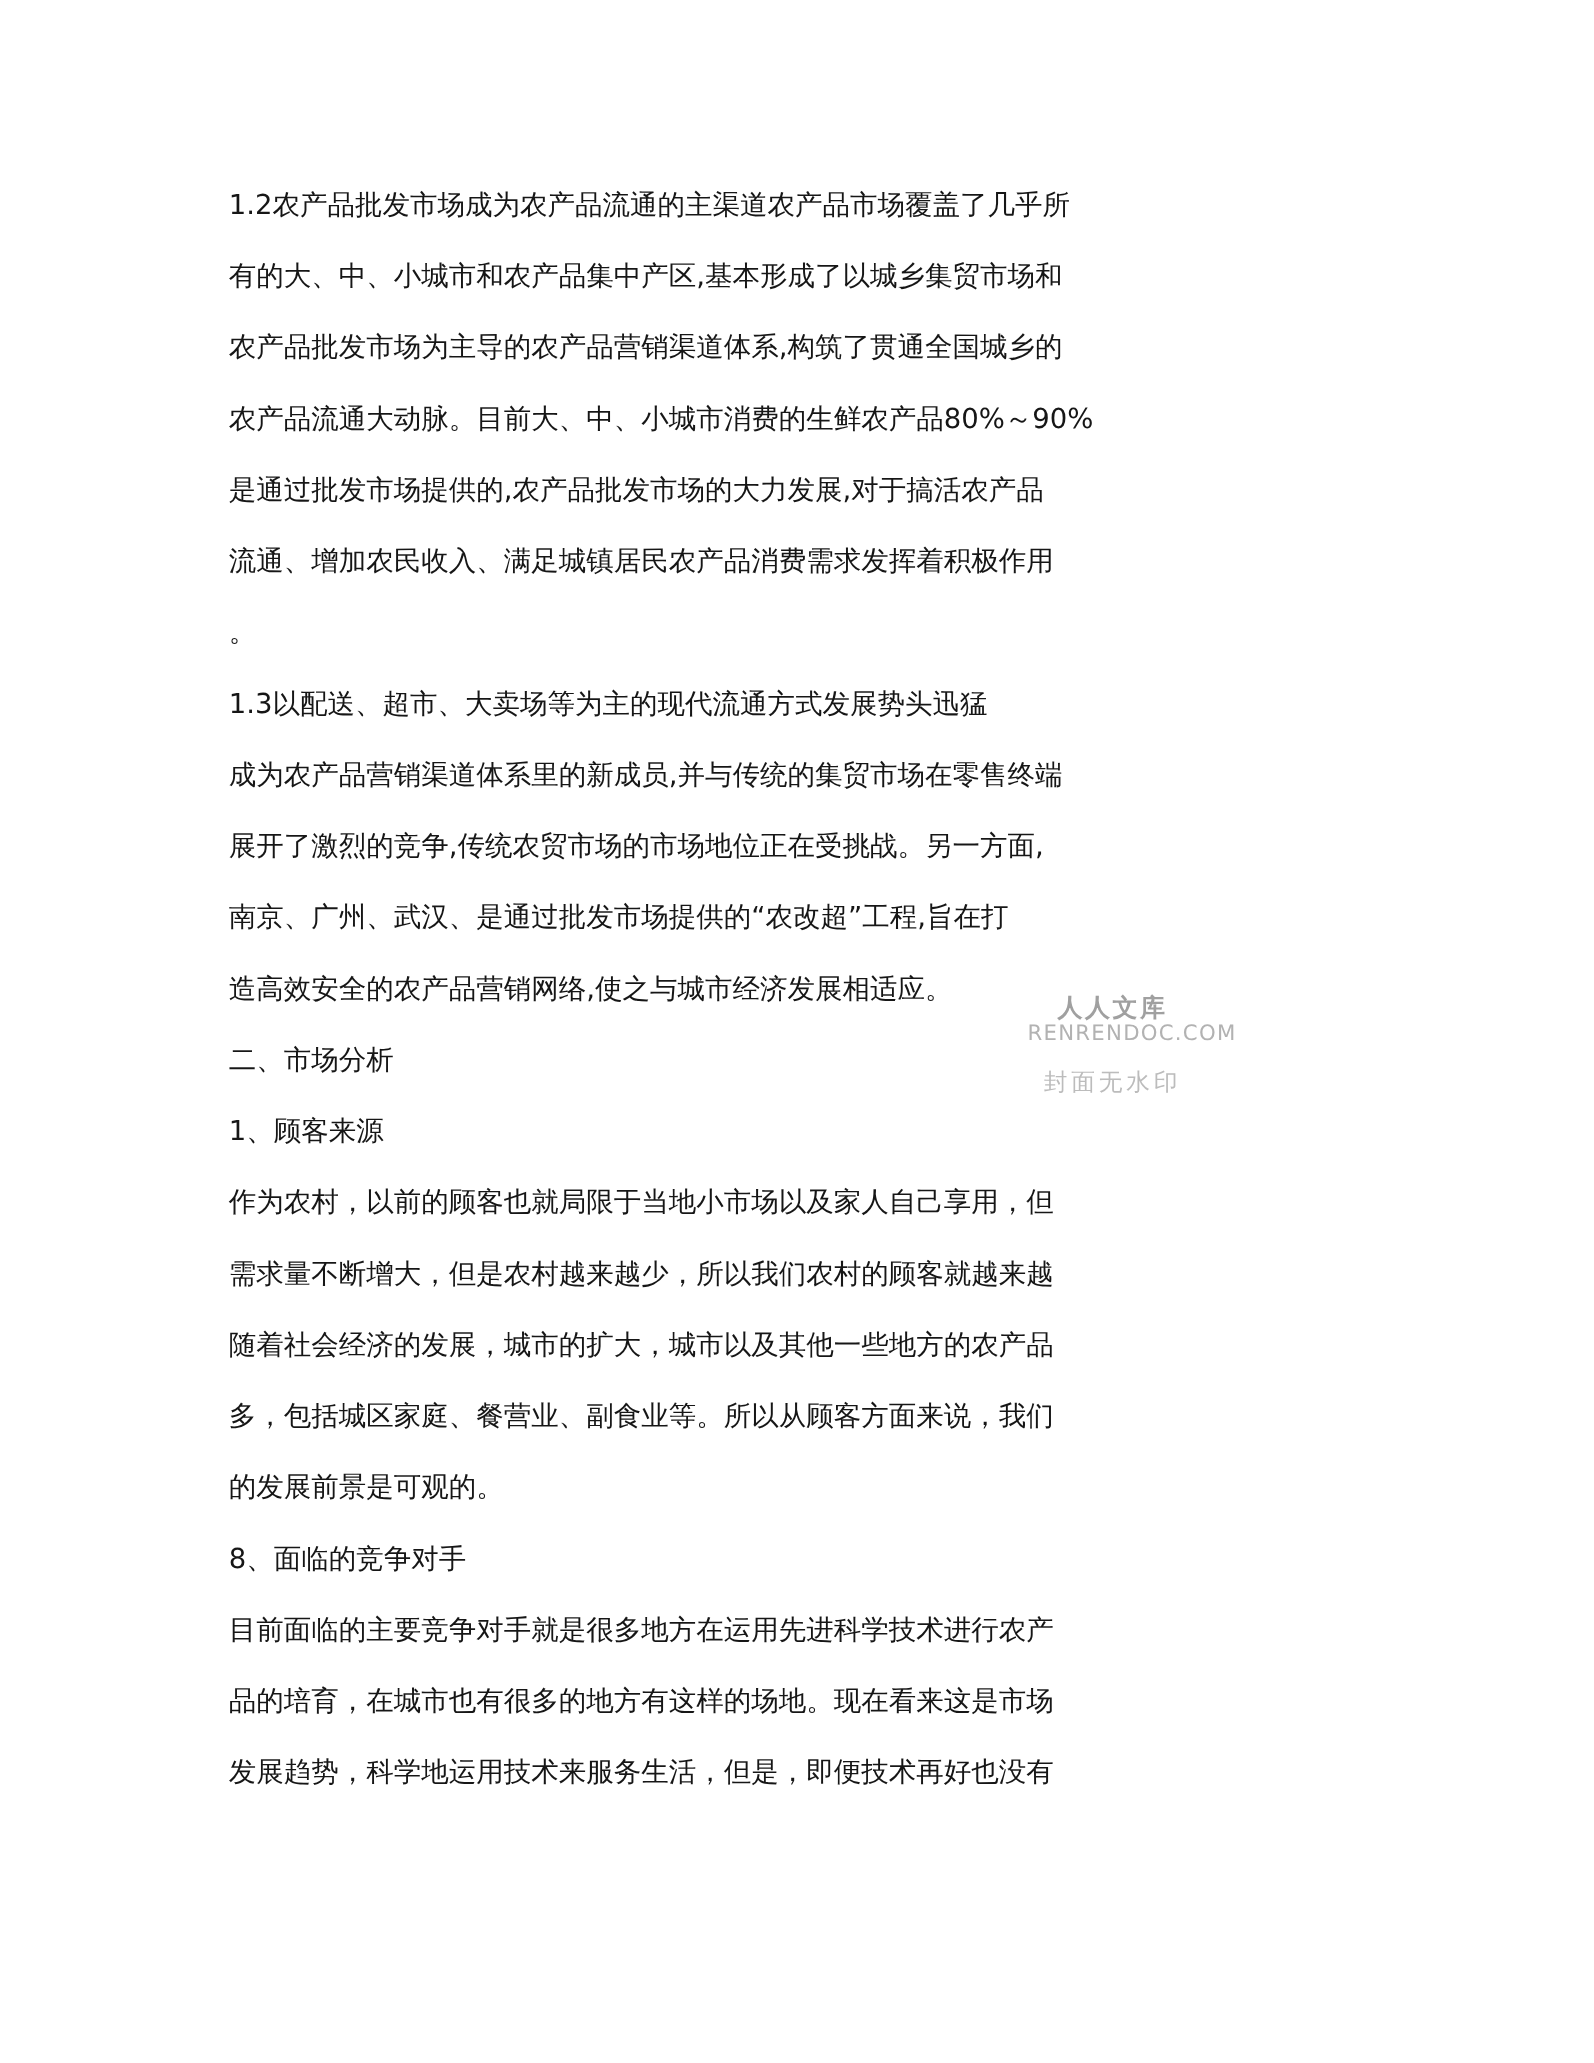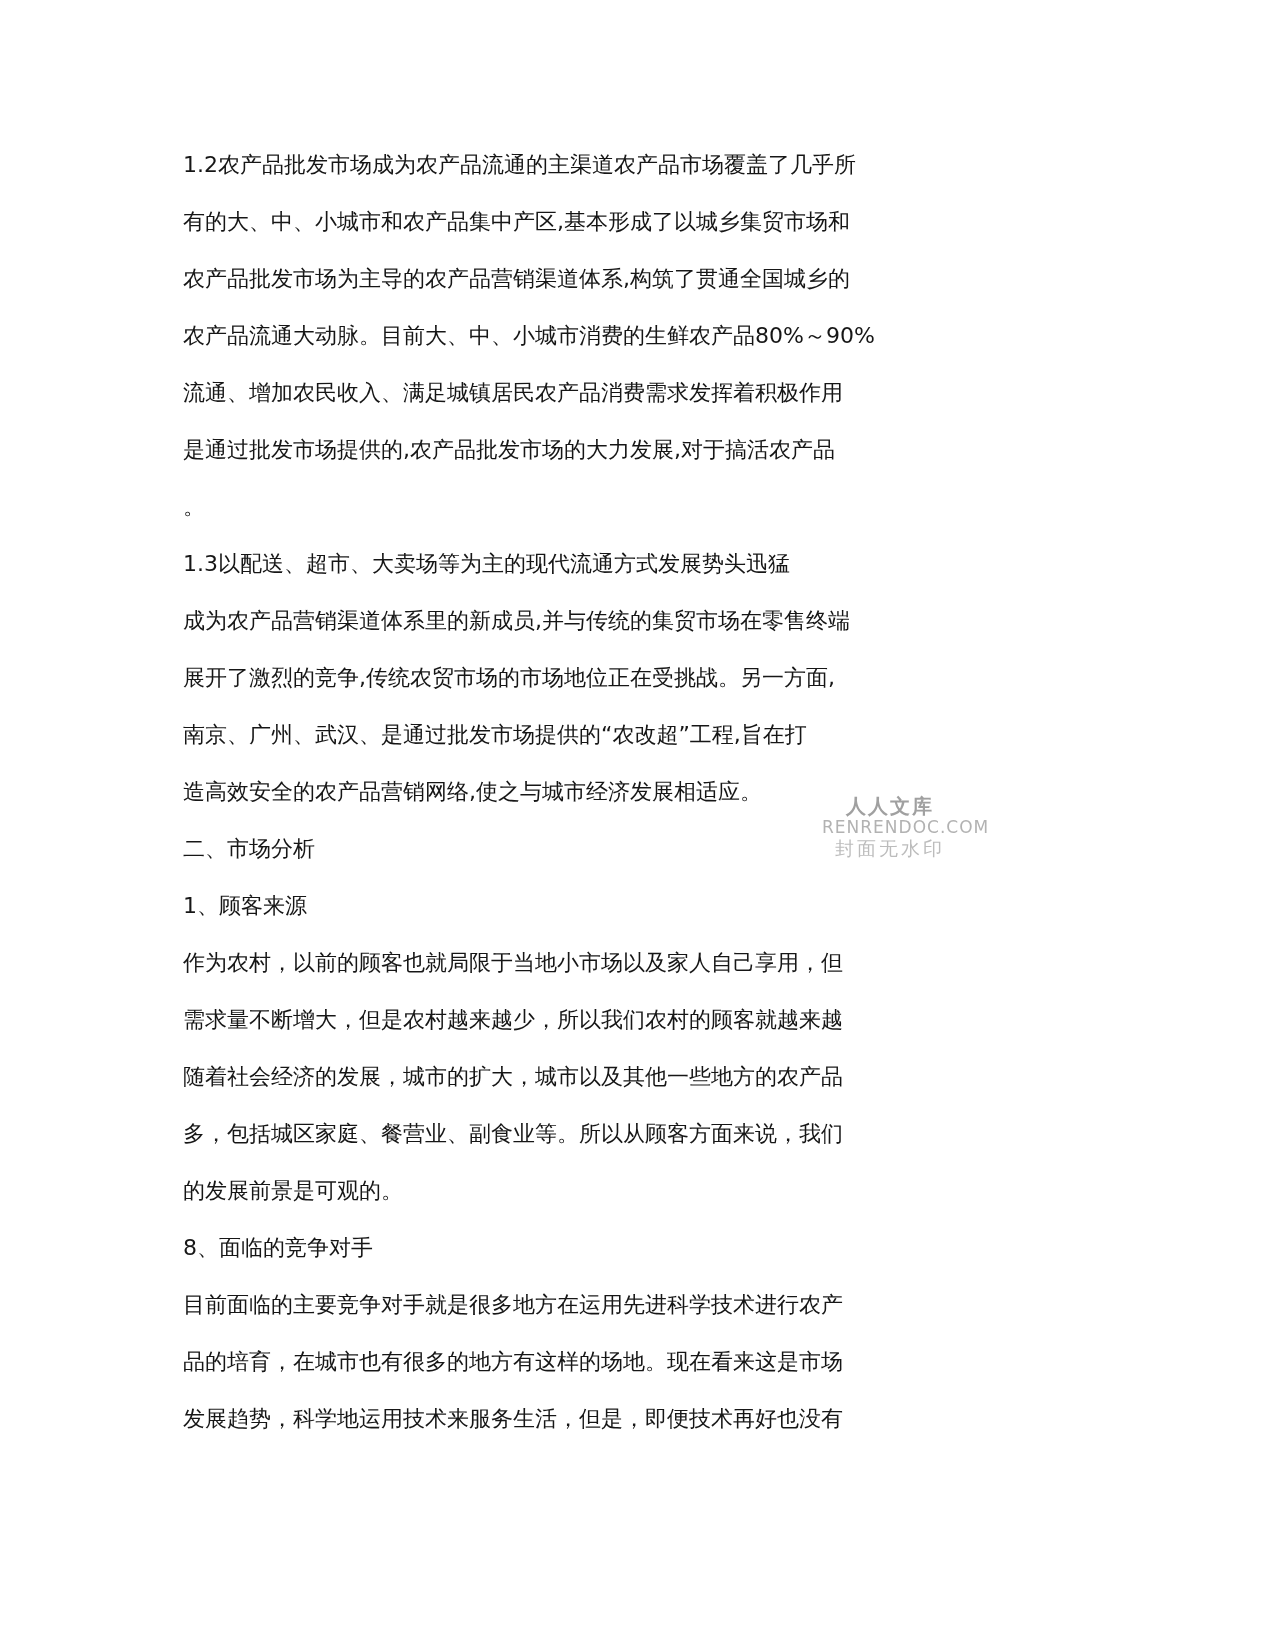--- a/index.html
+++ b/index.html
@@ -48,42 +48,42 @@
     letter-spacing: 1px;
     line-height: 1.0;
     margin-top: 3px;
     white-space: nowrap;
   }
   .wm-tagline {
     font-size: 19px;
     color: #bcbcbc;
     letter-spacing: 3px;
     line-height: 1.0;
-    margin-top: 3px;
+    margin-top: 21px;
     white-space: nowrap;
   }
 </style>
 </head>
 <body>
 
 <div class="page">
 
   <div class="watermark">
     <div class="wm-title">人人文库</div>
     <div class="wm-domain">RENRENDOC.COM</div>
     <div class="wm-tagline">封面无水印</div>
   </div>
 
   <div class="content">
     <div class="line">1.2农产品批发市场成为农产品流通的主渠道农产品市场覆盖了几乎所</div>
     <div class="line">有的大、中、小城市和农产品集中产区,基本形成了以城乡集贸市场和</div>
     <div class="line">农产品批发市场为主导的农产品营销渠道体系,构筑了贯通全国城乡的</div>
     <div class="line">农产品流通大动脉。目前大、中、小城市消费的生鲜农产品80%～90%</div>
+    <div class="line">是通过批发市场提供的,农产品批发市场的大力发展,对于搞活农产品</div>
     <div class="line">流通、增加农民收入、满足城镇居民农产品消费需求发挥着积极作用</div>
-    <div class="line">是通过批发市场提供的,农产品批发市场的大力发展,对于搞活农产品</div>
     <div class="line">。</div>
     <div class="line">1.3以配送、超市、大卖场等为主的现代流通方式发展势头迅猛</div>
     <div class="line">成为农产品营销渠道体系里的新成员,并与传统的集贸市场在零售终端</div>
     <div class="line">展开了激烈的竞争,传统农贸市场的市场地位正在受挑战。另一方面,</div>
     <div class="line">南京、广州、武汉、是通过批发市场提供的“农改超”工程,旨在打</div>
     <div class="line">造高效安全的农产品营销网络,使之与城市经济发展相适应。</div>
     <div class="line">二、市场分析</div>
     <div class="line">1、顾客来源</div>
     <div class="line">作为农村，以前的顾客也就局限于当地小市场以及家人自己享用，但</div>
     <div class="line">需求量不断增大，但是农村越来越少，所以我们农村的顾客就越来越</div>

